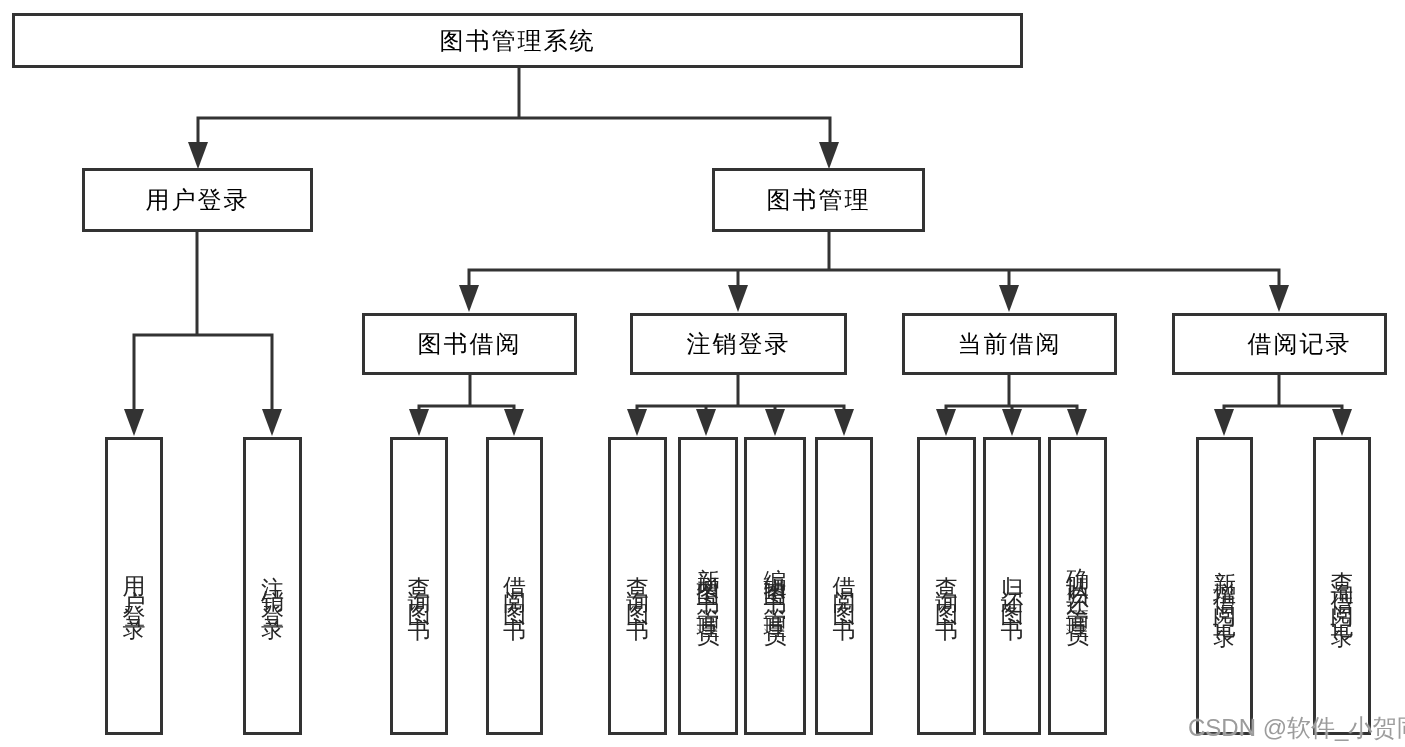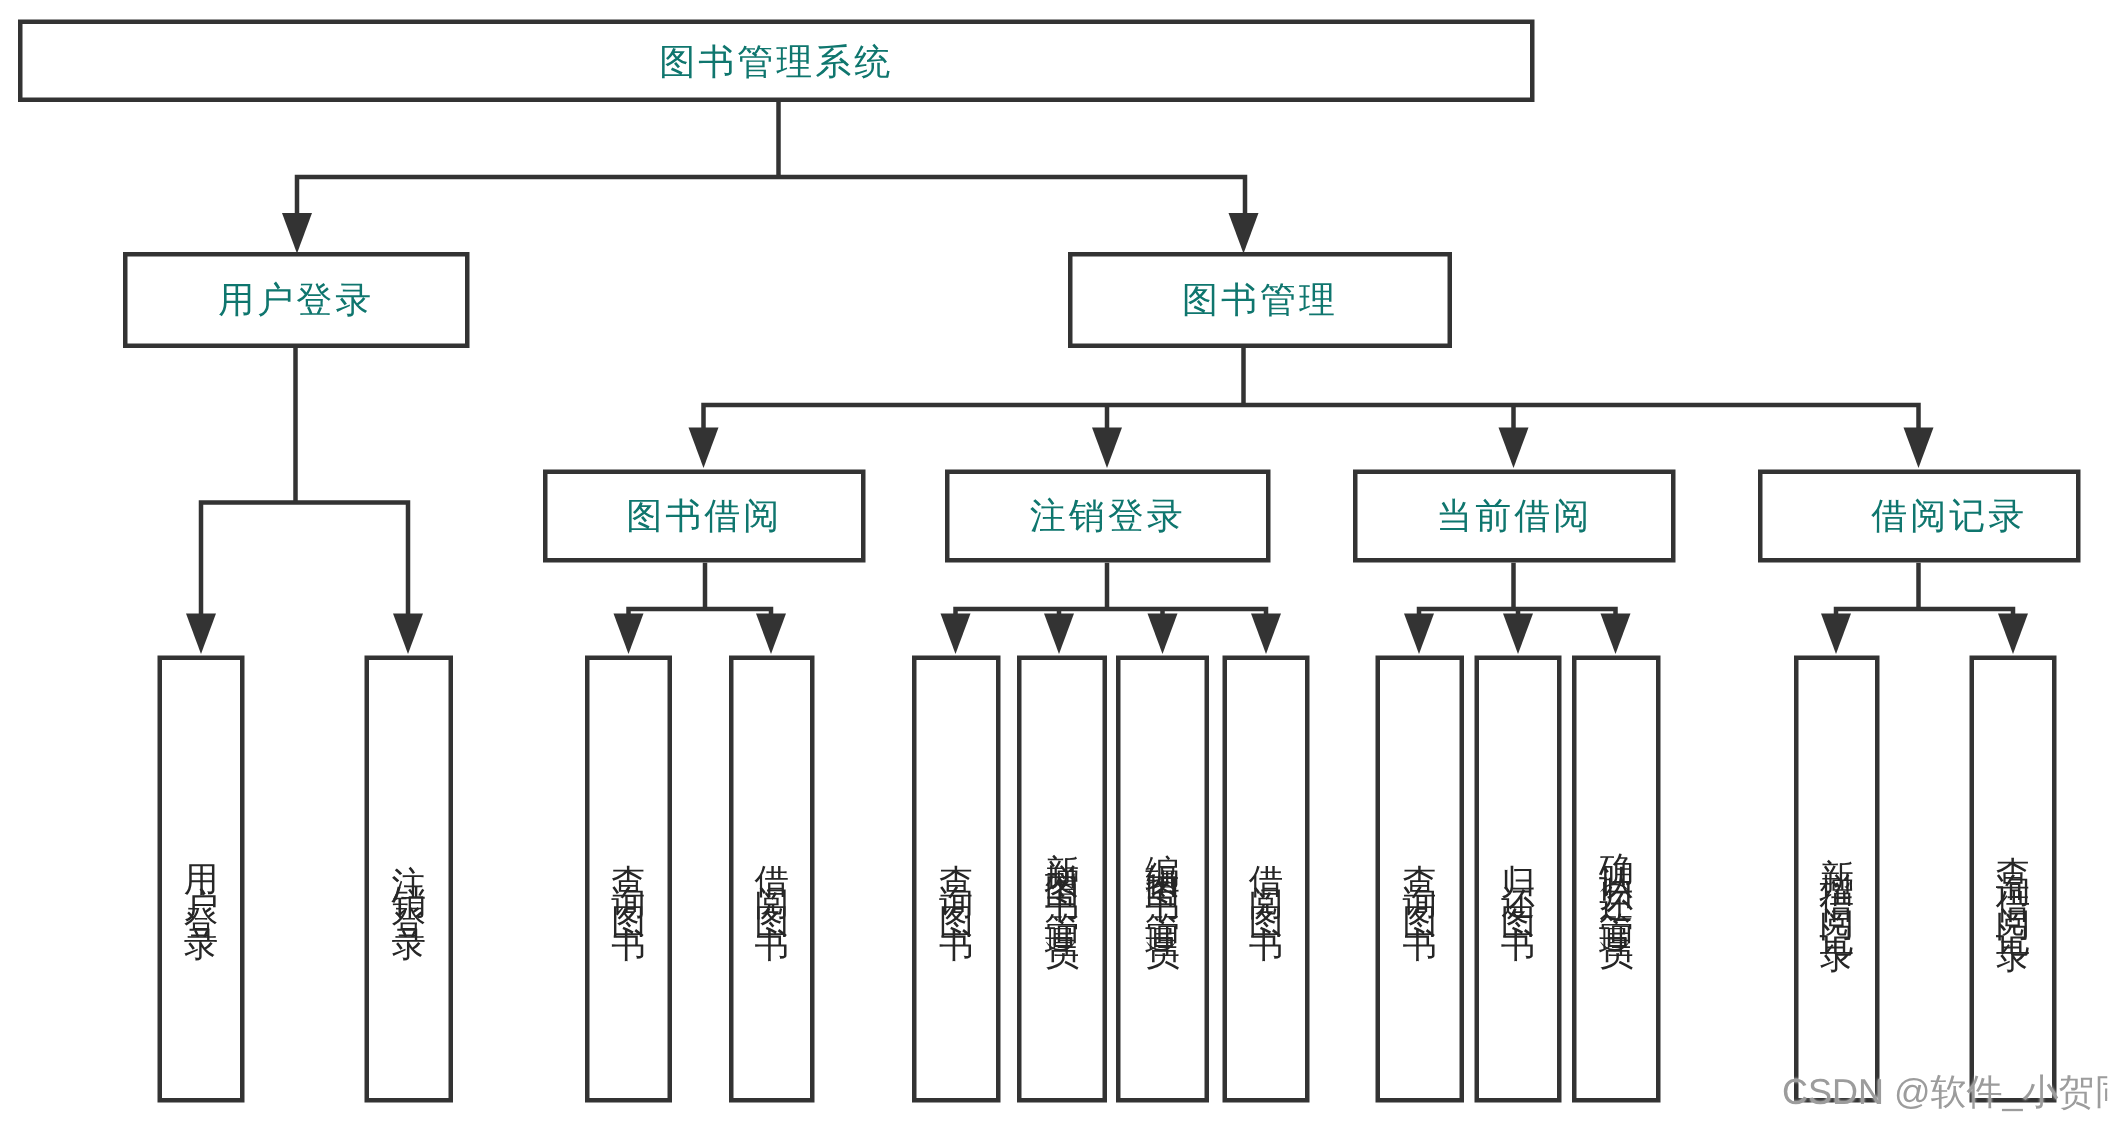--- a/index.html
+++ b/index.html
@@ -24,26 +24,26 @@
     border: 3px solid #333333;
     background: #ffffff;
     display: flex;
     align-items: center;
     justify-content: center;
     z-index: 1;
   }
   .hlabel {
     font-size: 24px;
     letter-spacing: 2px;
-    color: #0f766e;
+    color: #000000;
     white-space: nowrap;
   }
   .root  { left: 12px;  top: 13px;  width: 1011px; height: 55px; }
   .l2a   { left: 82px;  top: 168px; width: 231px;  height: 64px; }
-  .l2b   { left: 712px; top: 168px; width: 256px;  height: 64px; text-align: right; }
+  .l2b   { left: 712px; top: 168px; width: 213px;  height: 64px; text-align: right; }
   .l3    { top: 313px; height: 62px; }
   .l3a   { left: 362px;  width: 215px; }
   .l3b   { left: 630px;  width: 217px; }
   .l3c   { left: 902px;  width: 215px; }
   .l3d   { left: 1172px; width: 215px; padding-left: 40px; }
   .leaf  { top: 437px; height: 298px; }
   .vlabel {
     writing-mode: vertical-rl;
     text-orientation: mixed;
     font-size: 23px;

